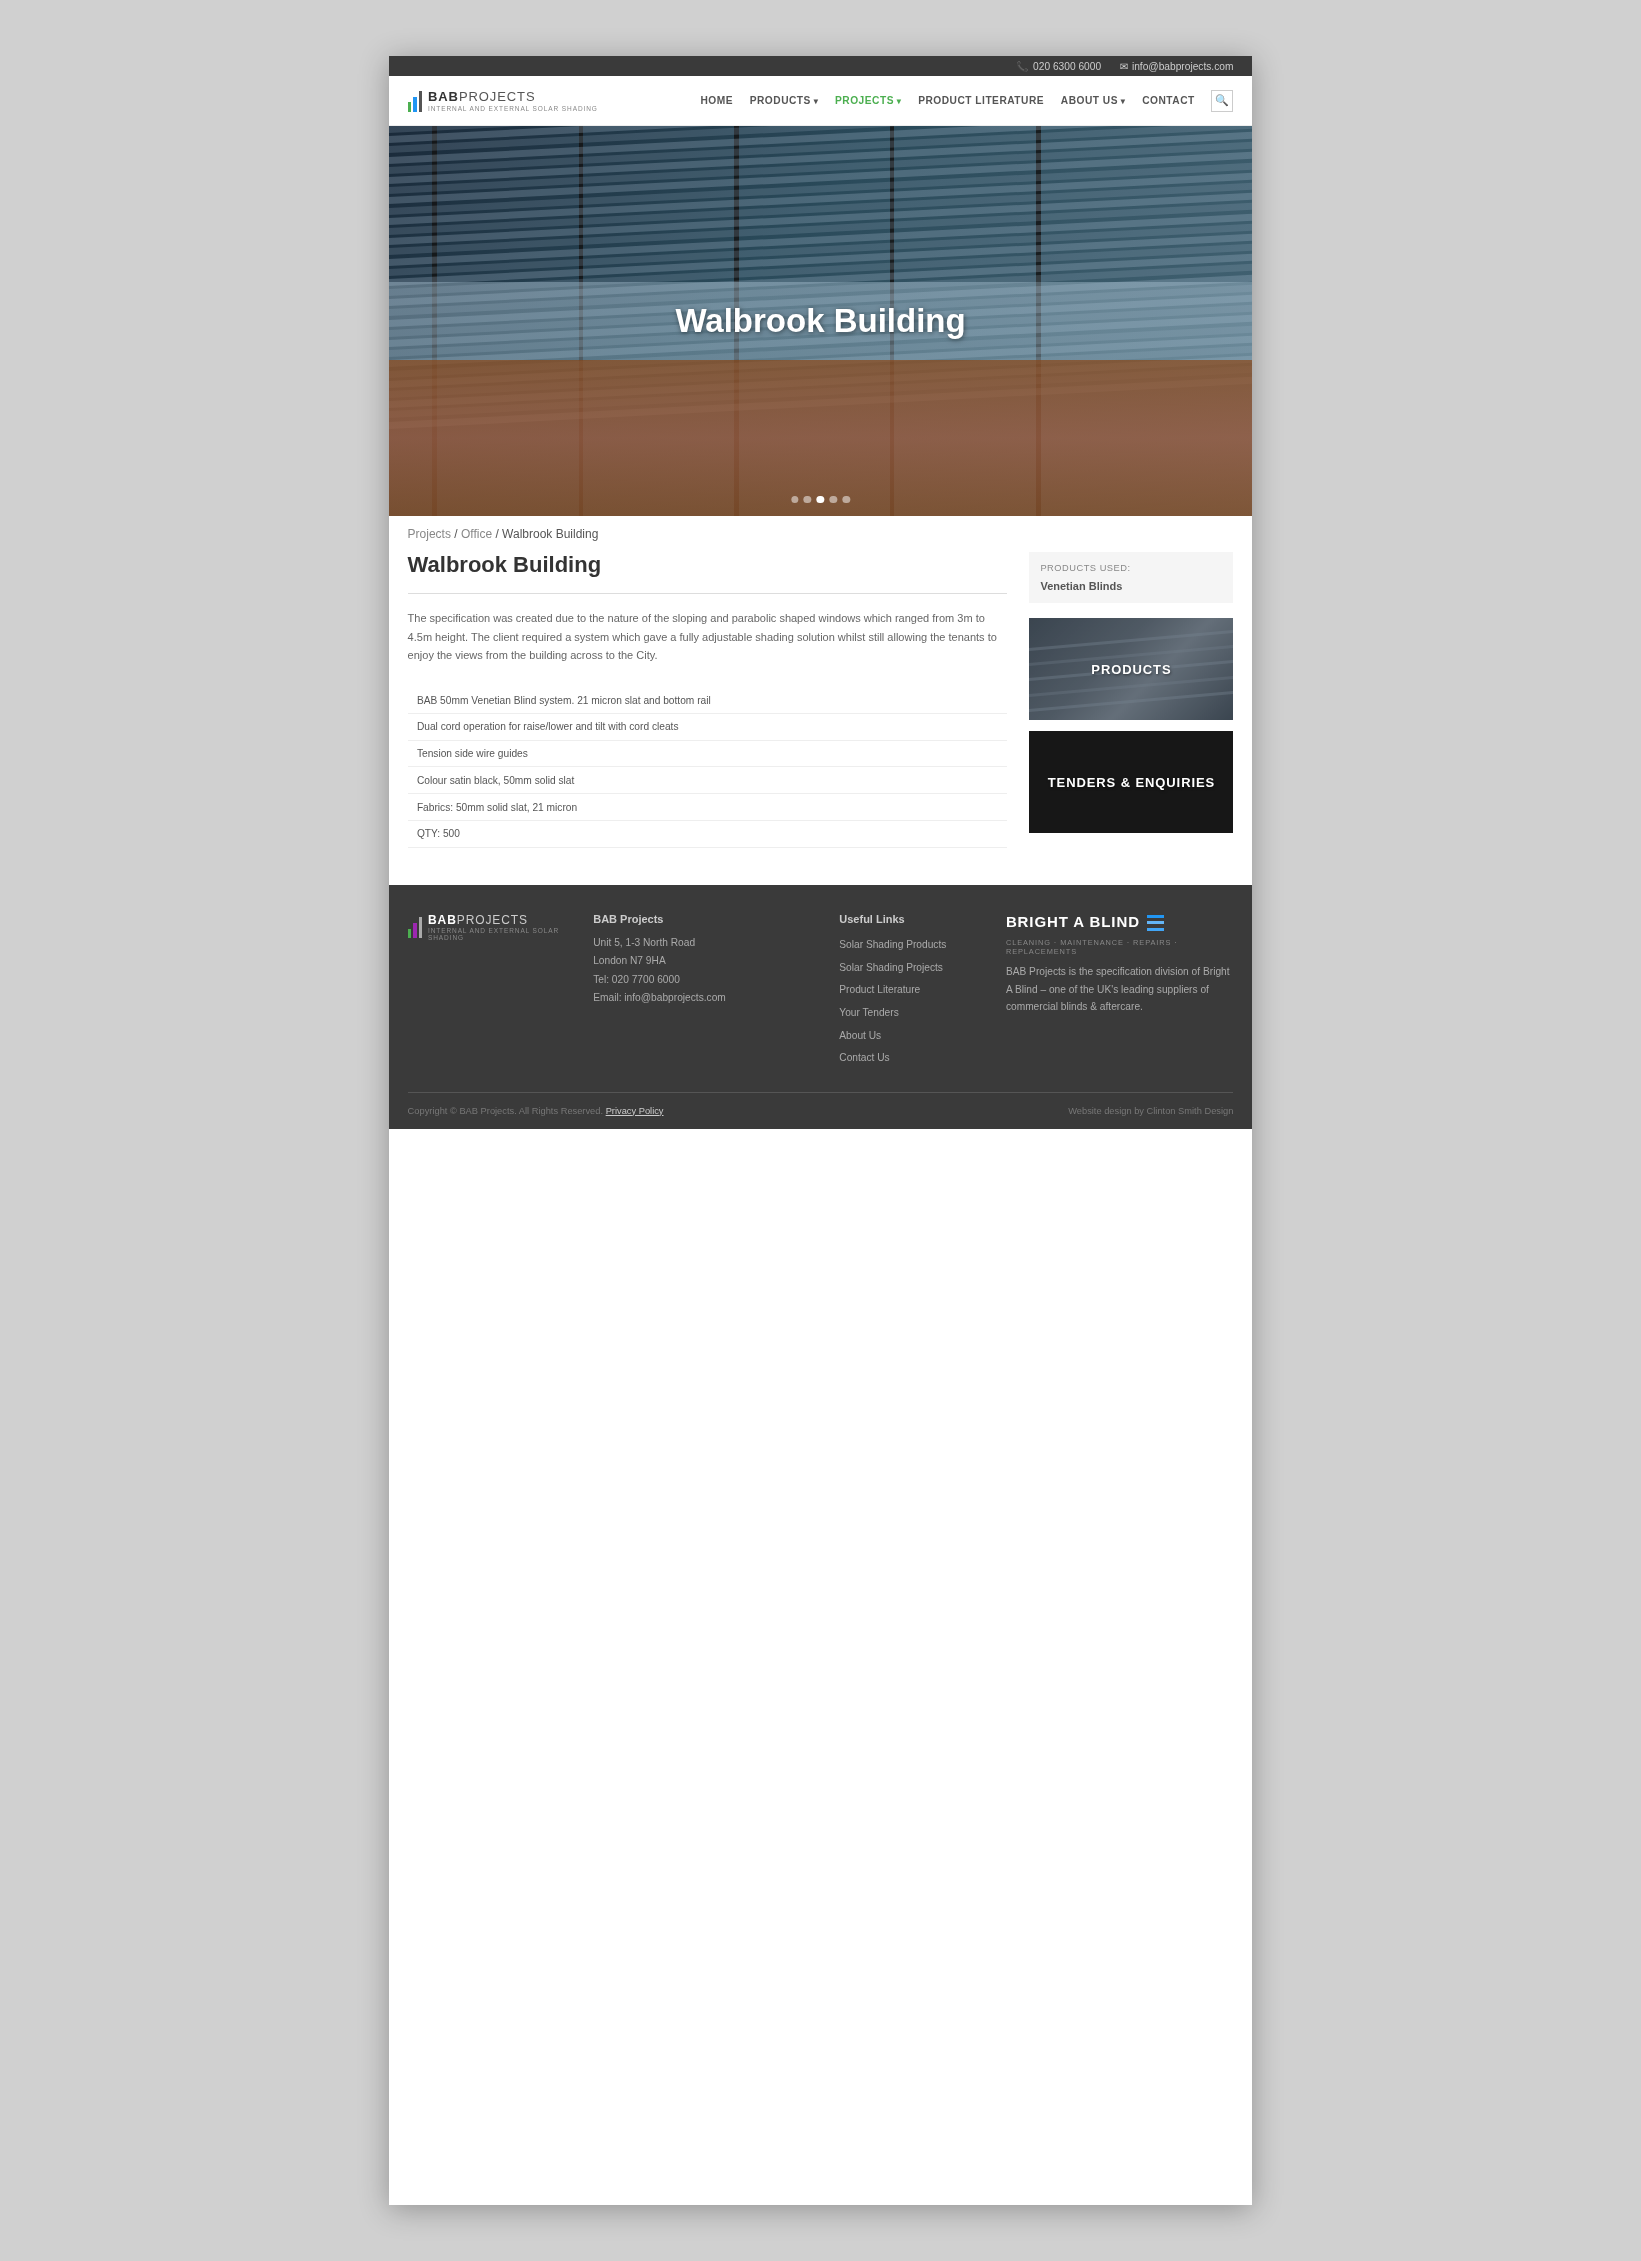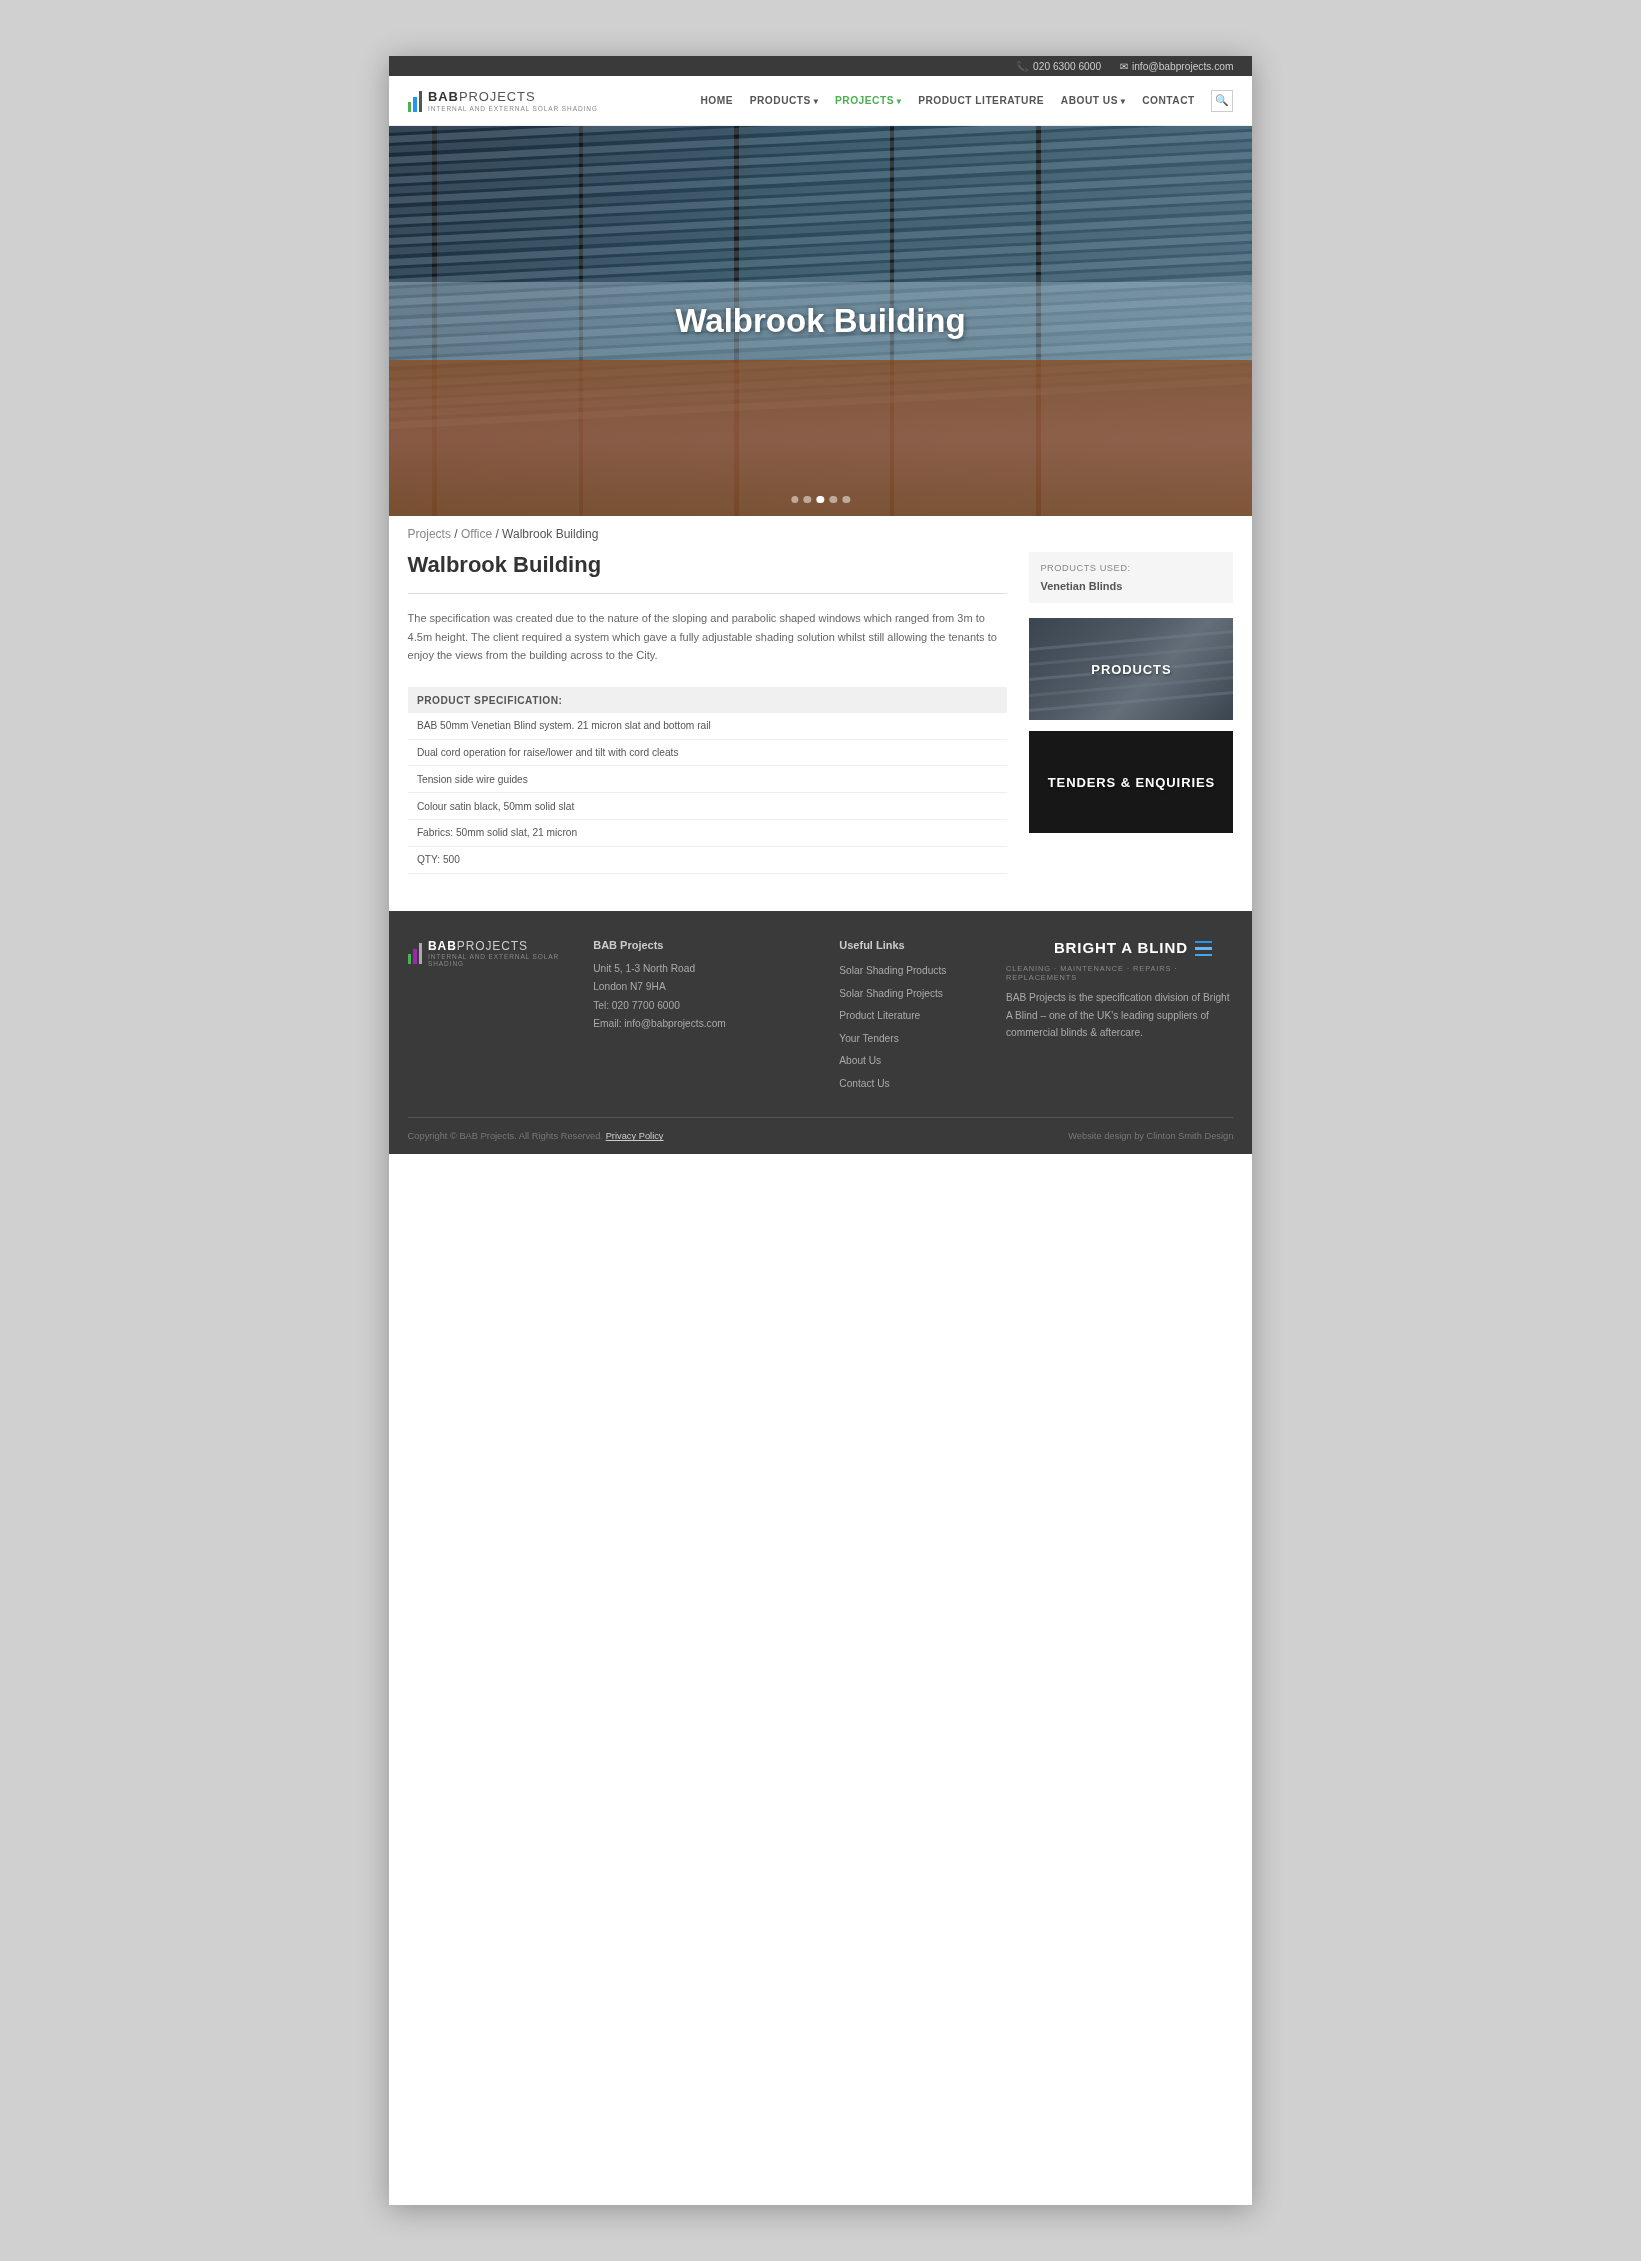--- a/index.html
+++ b/index.html
@@ -245,21 +245,21 @@
       padding-bottom: 22px;
       border-bottom: 0.9px solid #555;
     }
     .footer-logo-text { font-size: 12px; font-weight: bold; color: #fff; letter-spacing: 0.9px; }
     .footer-logo-subtitle { font-size: 6.5px; color: #888; letter-spacing: 0.9px; }
     .footer-section-title { font-size: 11px; font-weight: bold; color: #ccc; margin-bottom: 9.3px; }
     .footer-address { font-size: 10.2px; line-height: 1.8; color: #aaa; }
     .footer-links { list-style: none; }
     .footer-links li { margin-bottom: 5.6px; }
     .footer-links a { color: #aaa; text-decoration: none; font-size: 10.2px; }
-    .bright-blind-title { font-size: 15px; font-weight: bold; color: #fff; letter-spacing: 0.9px; margin-left: 48px; }
+    .bright-blind-title { font-size: 15px; font-weight: bold; color: #fff; letter-spacing: 0.9px; }
     .bright-blind-subtitle { font-size: 7.4px; color: #888; letter-spacing: 1.9px; }
     .bb-line { width: 16.7px; height: 2.8px; background: #2196F3; margin-top: 1.9px; }
     .bright-blind-desc { font-size: 10.2px; color: #aaa; line-height: 1.7; }
     .footer-bottom {
       padding: 13px 0;
       display: flex;
       justify-content: space-between;
       font-size: 9.3px;
       color: #777;
     }
@@ -397,23 +397,20 @@
   </div>
 
   <div class="main-content">
 
     <div class="left-col">
       <h1 class="page-title">Walbrook Building</h1>
       <p class="page-desc">The specification was created due to the nature of the sloping and parabolic shaped windows which ranged from 3m to 4.5m height. The client required a system which gave a fully adjustable shading solution whilst still allowing the tenants to enjoy the views from the building across to the City.</p>
 
       <table class="spec-table">
         <tbody>
-          <tr>
-            <td class="spec-header">PRODUCT SPECIFICATION:</td>
-          </tr>
           <tr>
             <td class="spec-row">BAB 50mm Venetian Blind system. 21 micron slat and bottom rail</td>
           </tr>
           <tr>
             <td class="spec-row">Dual cord operation for raise/lower and tilt with cord cleats</td>
           </tr>
           <tr>
             <td class="spec-row">Tension side wire guides</td>
           </tr>
           <tr>

